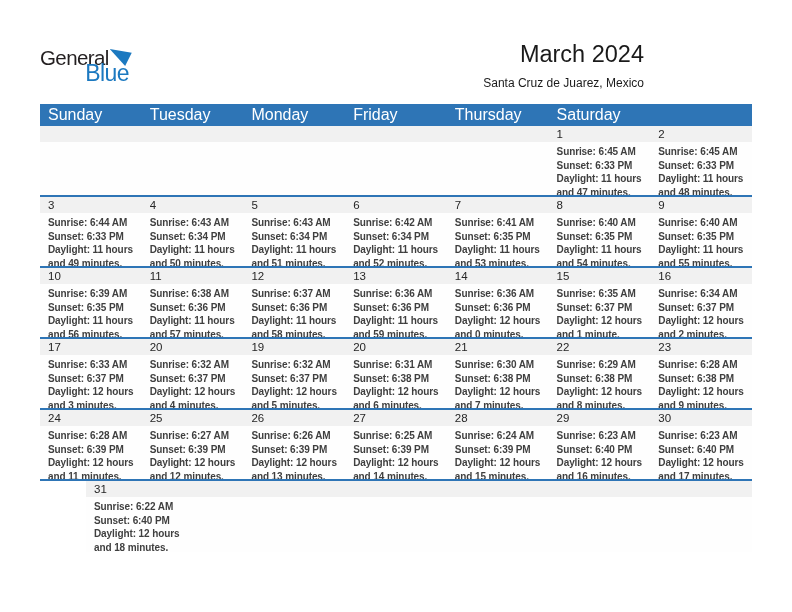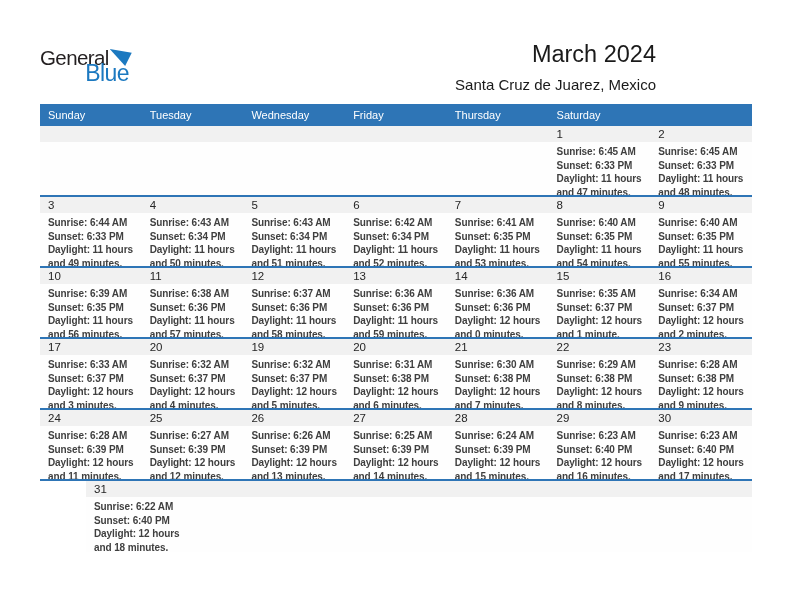--- a/index.html
+++ b/index.html
@@ -27,32 +27,32 @@
   }
   .logo-triangle{
     display:inline-block;width:22px;height:17px;margin-left:1px;margin-top:1px;
     background:var(--logo-blue);
     clip-path:polygon(0 0, 100% 22%, 70% 100%);
   }
   .logo-blue{
     font-size:23px;letter-spacing:-0.6px;color:var(--logo-blue);
     text-align:right;margin-top:-7px;padding-right:3px;line-height:1;
   }
-  .titles{position:absolute;right:28px;top:42px;text-align:right;}
+  .titles{position:absolute;right:40px;top:42px;text-align:right;}
   .month-title{font-size:23.5px;color:#1A1A1A;line-height:1.1;}
-  .location{font-size:15px;color:#1A1A1A;margin-top:8px;}
+  .location{font-size:12px;color:#1A1A1A;margin-top:8px;}
 
   
   .calendar{margin:0 40px;width:712px;}
   .weekday-row{
     display:grid;grid-template-columns:repeat(7,1fr);
     background:var(--header-blue);height:22px;
   }
   .weekday-cell{
-    color:#FFFFFF;font-size:11px;line-height:22px;padding-left:8px;
+    color:#FFFFFF;font-size:16px;line-height:22px;padding-left:8px;
     white-space:nowrap;overflow:hidden;
   }
   .week-row{
     display:grid;grid-template-columns:repeat(7,1fr);
     height:71px;border-bottom:2px solid var(--row-line);
     background:#FEFEFE;
   }
   .week-row.last{border-bottom:none;margin-left:46px;}
   .day-cell{overflow:hidden;}
   .day-num{
@@ -80,21 +80,21 @@
     <div class="titles">
       <div class="month-title">March 2024</div>
       <div class="location">Santa Cruz de Juarez, Mexico</div>
     </div>
   </div>
 
   <div class="calendar">
     <div class="weekday-row" id="weekday-row">
         <div class="weekday-cell">Sunday</div>
         <div class="weekday-cell">Tuesday</div>
-        <div class="weekday-cell">Wednesday</div>
+        <div class="weekday-cell">Monday</div>
         <div class="weekday-cell">Friday</div>
         <div class="weekday-cell">Thursday</div>
         <div class="weekday-cell">Saturday</div>
       </div>
     <div id="weeks">
         <div class="week-row">
           <div class="day-cell">
             <div class="day-num"></div>
             <div class="day-body"></div>
           </div>

